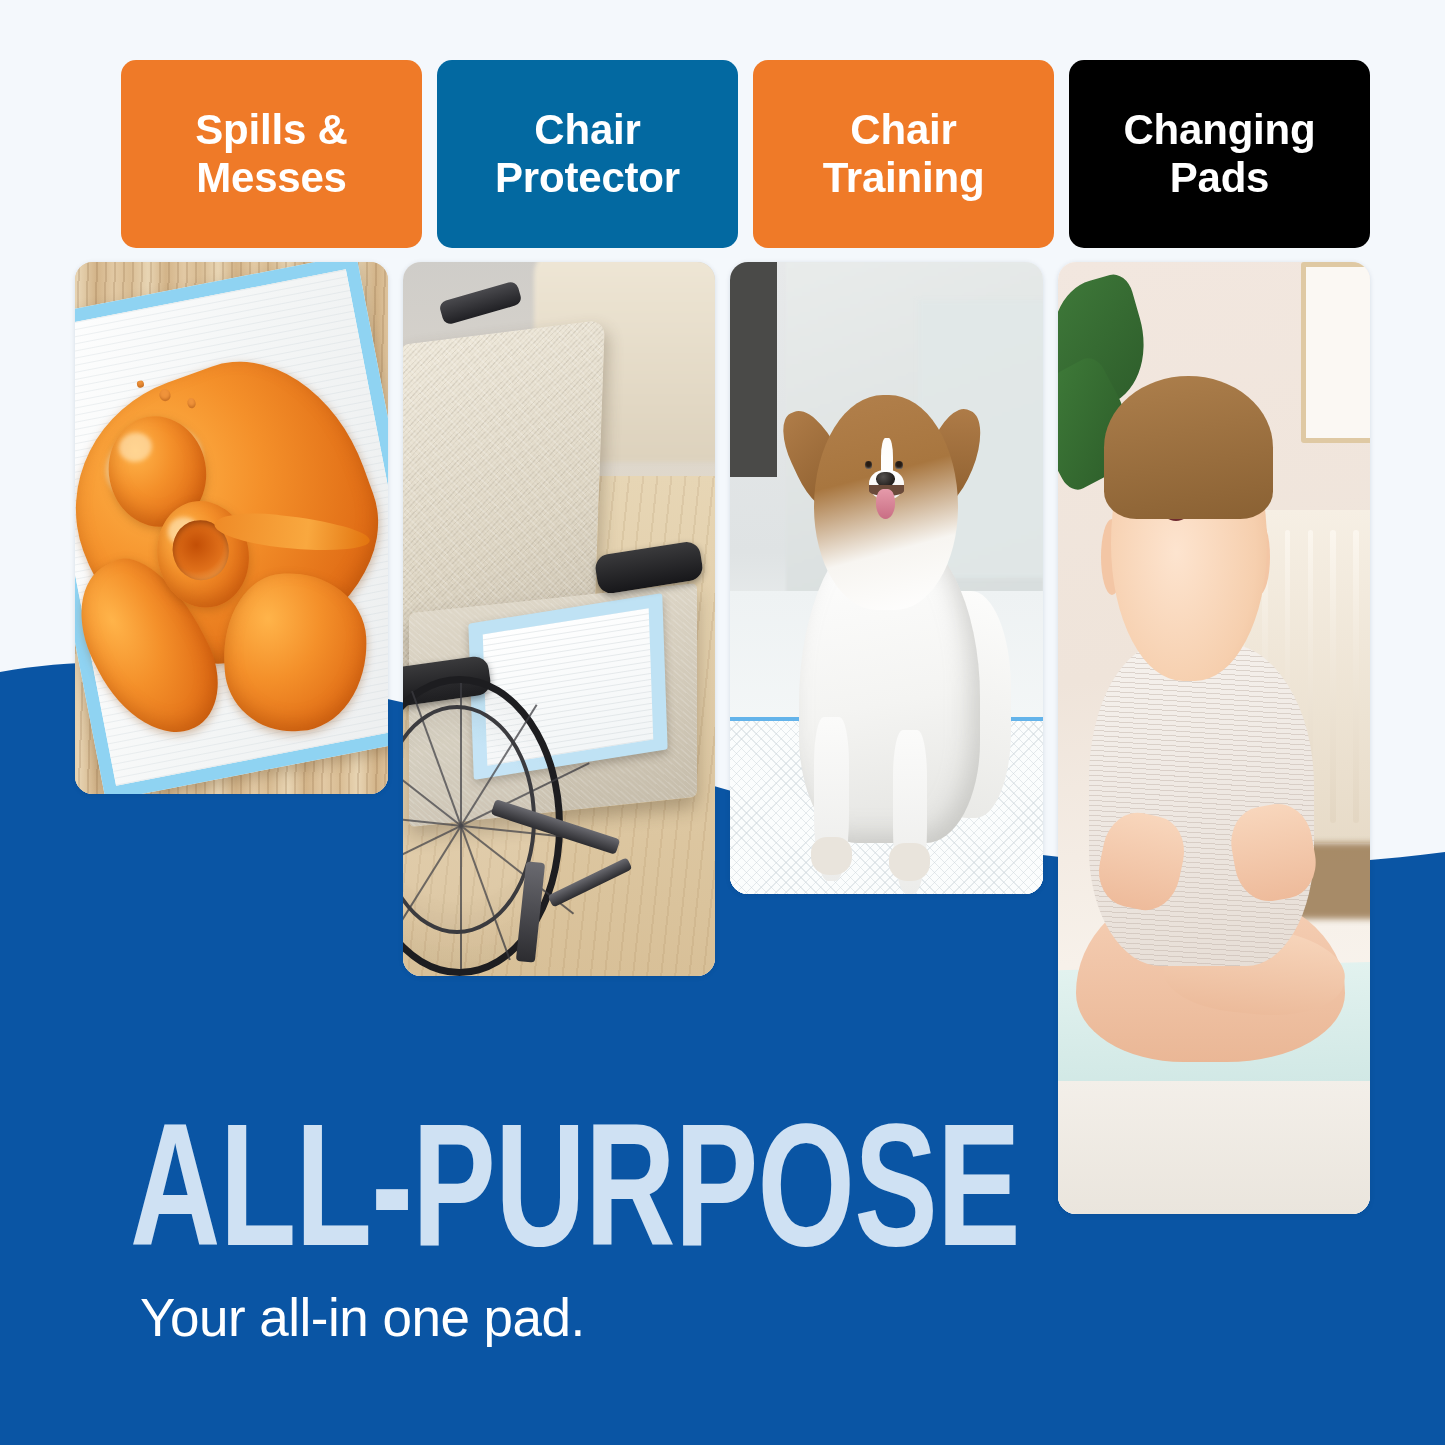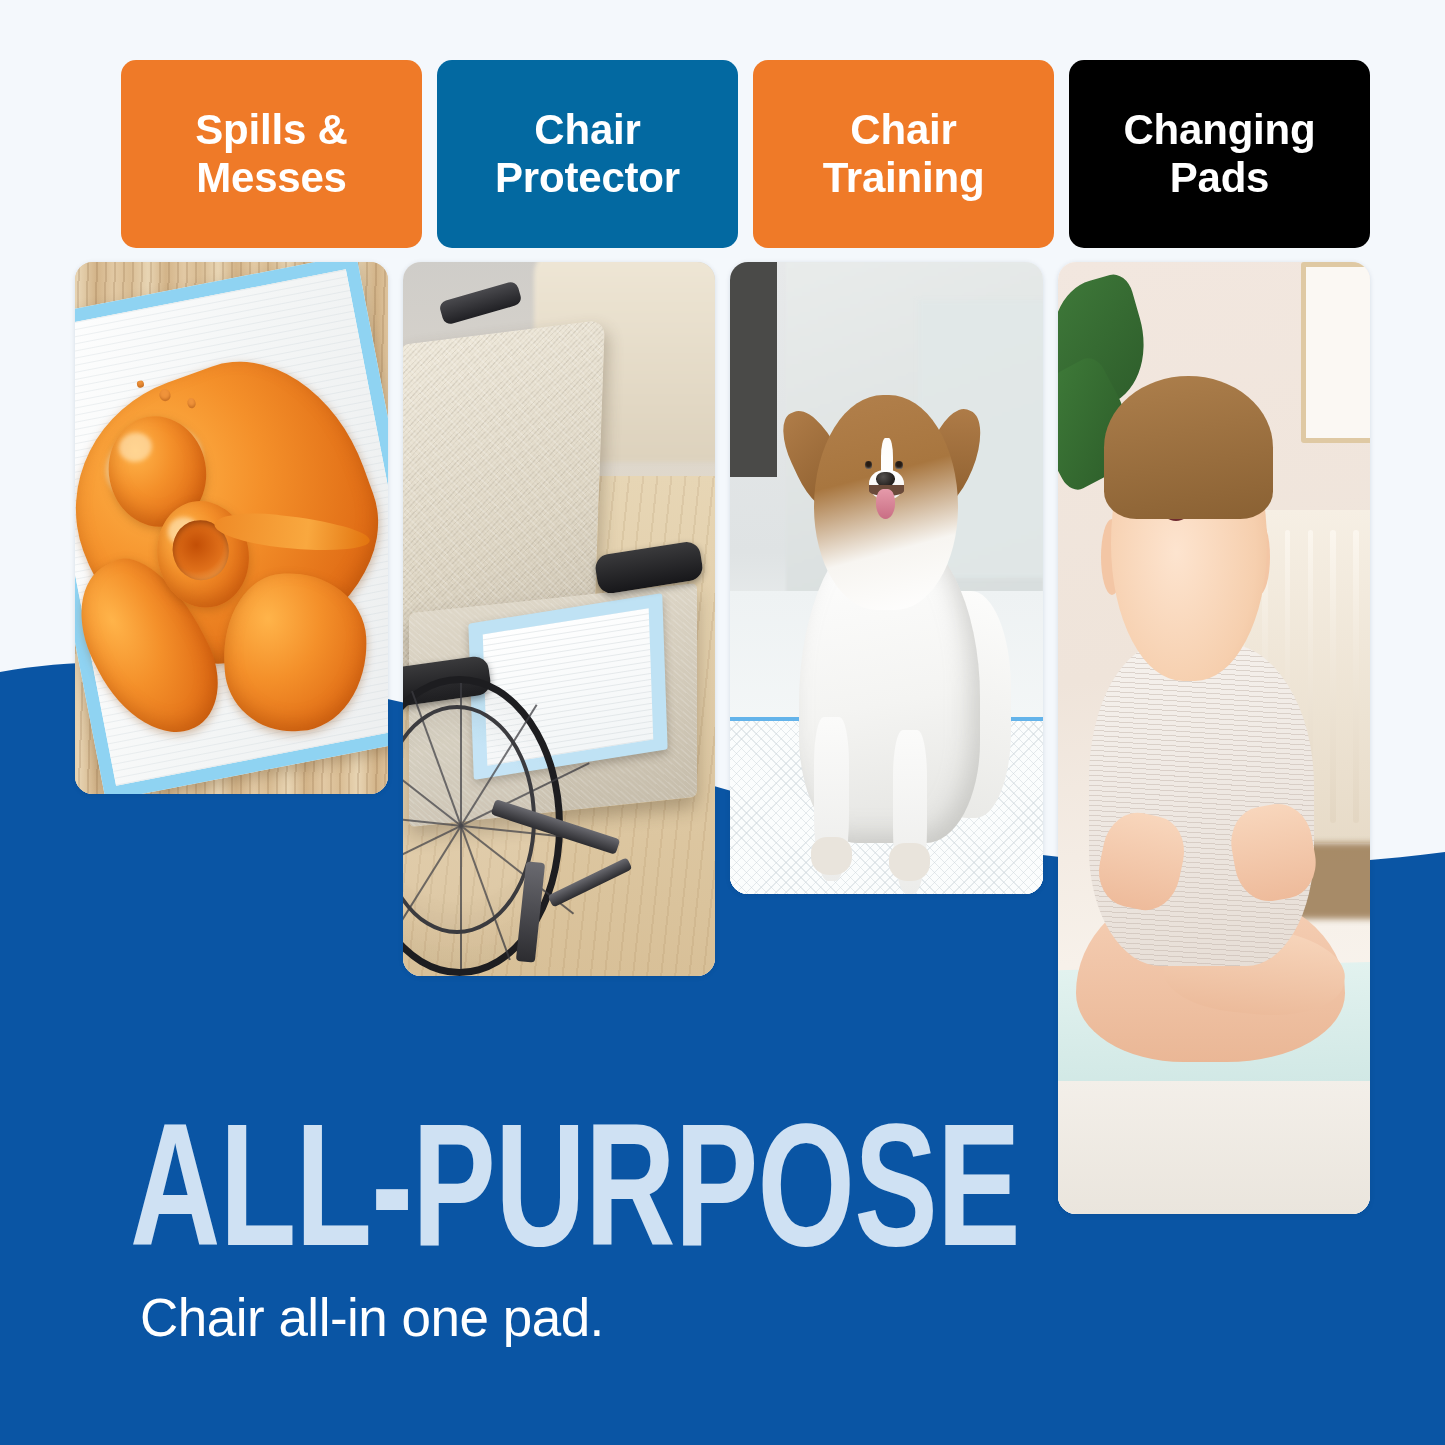--- a/index.html
+++ b/index.html
@@ -477,16 +477,16 @@
           <div class="baby-mouth"></div>
         </div>
         <div class="baby-hair"></div>
       </div>
     </div>
 
   </div>
 
   <div class="headline-wrap">
     <div class="headline" style="color: rgb(207, 225, 243);">ALL-PURPOSE</div>
-    <div class="subhead" style="color: rgb(255, 255, 255);">Chair all-in one pad.</div>
+    <div class="subhead" style="color: rgb(255, 255, 255);">Your all-in one pad.</div>
   </div>
 
 </div>
 
 </body></html>

